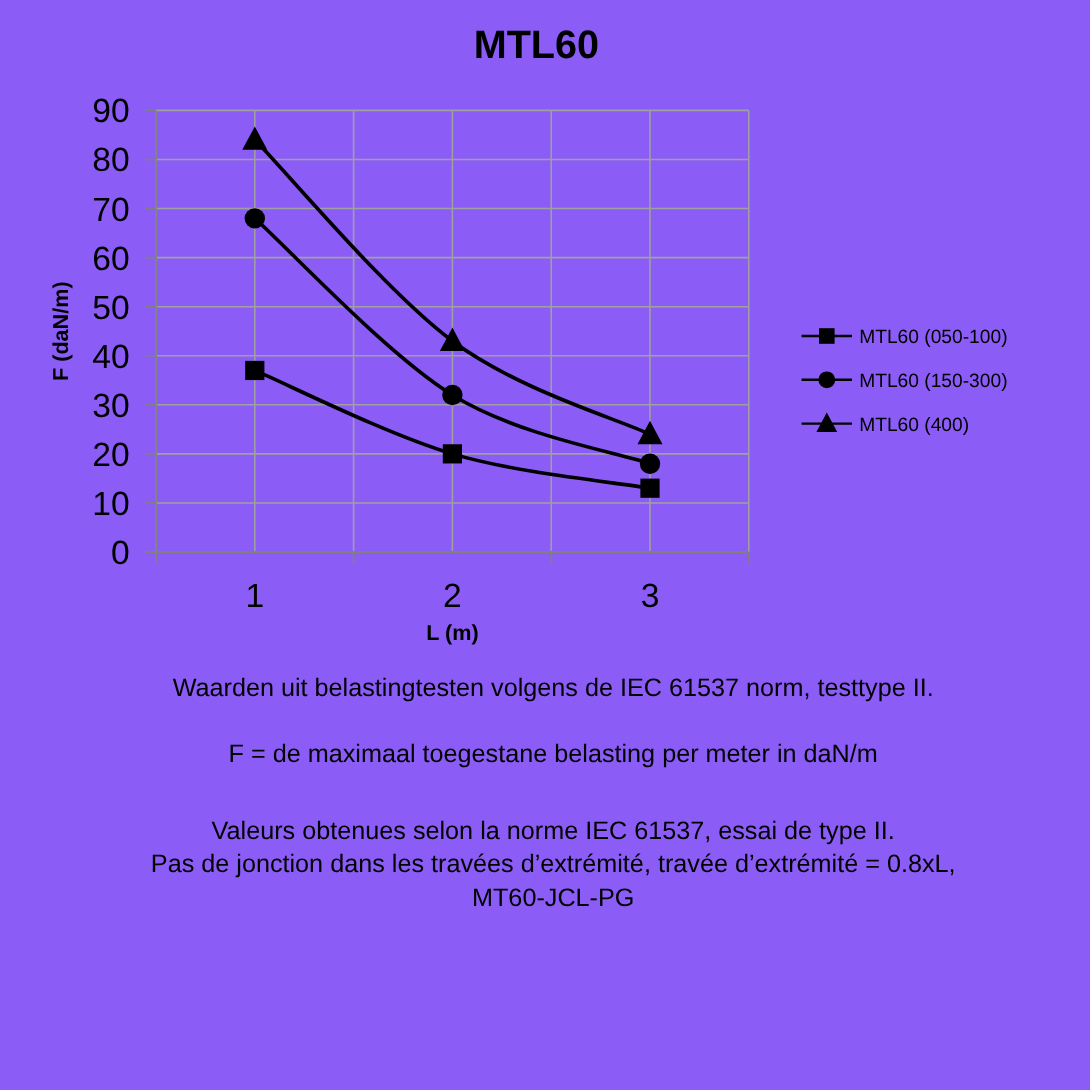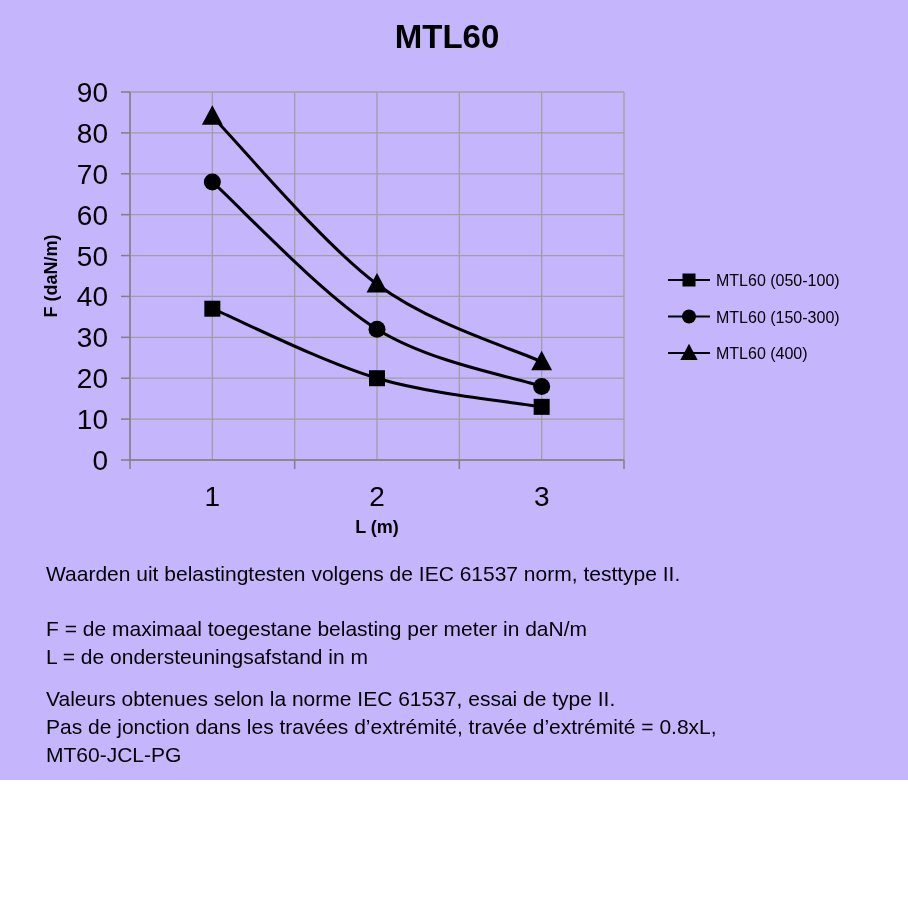--- a/index.html
+++ b/index.html
@@ -1,35 +1,35 @@
 <!DOCTYPE html>
 <html><head>
 <meta charset="utf-8">
 <style>
   html,body{margin:0;padding:0;background:#ffffff;}
   #page{
     position:relative;
-    width:908px;height:780px;
-    background:#c4b5fd;
+    width:908px;height:908px;
+    background:#8b5cf6;
     font-family:"Liberation Sans", sans-serif;
     color:#000000;
     overflow:hidden;
   }
   #chart-svg{position:absolute;left:0;top:0;}
   .chart-title{font-family:"Liberation Sans",sans-serif;font-size:33px;font-weight:bold;fill:#000;}
   .axis-title{font-family:"Liberation Sans",sans-serif;font-size:18px;font-weight:bold;fill:#000;}
   .tick-label{font-family:"Liberation Sans",sans-serif;font-size:28px;fill:#000;}
   .legend-label{font-family:"Liberation Sans",sans-serif;font-size:16px;fill:#000;}
   #notes{
     position:absolute;left:46px;top:560px;width:830px;
     font-size:21px;line-height:28px;color:#000;
   }
-  #notes p{margin:0;padding:0;}
+  #notes p{margin:0;padding:0;text-align:center;}
   #notes p.gap-a{margin-bottom:27px;}
-  #notes p.gap-b{margin-bottom:14px;}
+  #notes p.gap-b{margin-bottom:36px;}
   #notes p.gap-c{margin-bottom:21px;}
 </style>
 </head>
 <body>
 
 <div id="page">
 
   <svg id="chart-svg" width="908" height="553" viewBox="0 0 908 553">
     <text class="chart-title" x="447" y="48" text-anchor="middle">MTL60</text>
 
@@ -125,21 +125,20 @@
         </g>
       </g>
   </svg>
 
   <div id="notes">
     <p class="gap-a">
       <span>Waarden uit belastingtesten volgens de IEC 61537 norm, testtype II.</span><br>
     </p>
     <p class="gap-b">
       <span>F = de maximaal toegestane belasting per meter in daN/m</span><br>
-      <span>L = de ondersteuningsafstand in m</span>
     </p>
     <p class="gap-c">
       <span>Valeurs obtenues selon la norme IEC 61537, essai de type II.</span><br>
       <span>Pas de jonction dans les travées d’extrémité, travée d’extrémité = 0.8xL,</span><br>
       <span>MT60-JCL-PG</span>
     </p>
   </div>
 
 </div>
 

